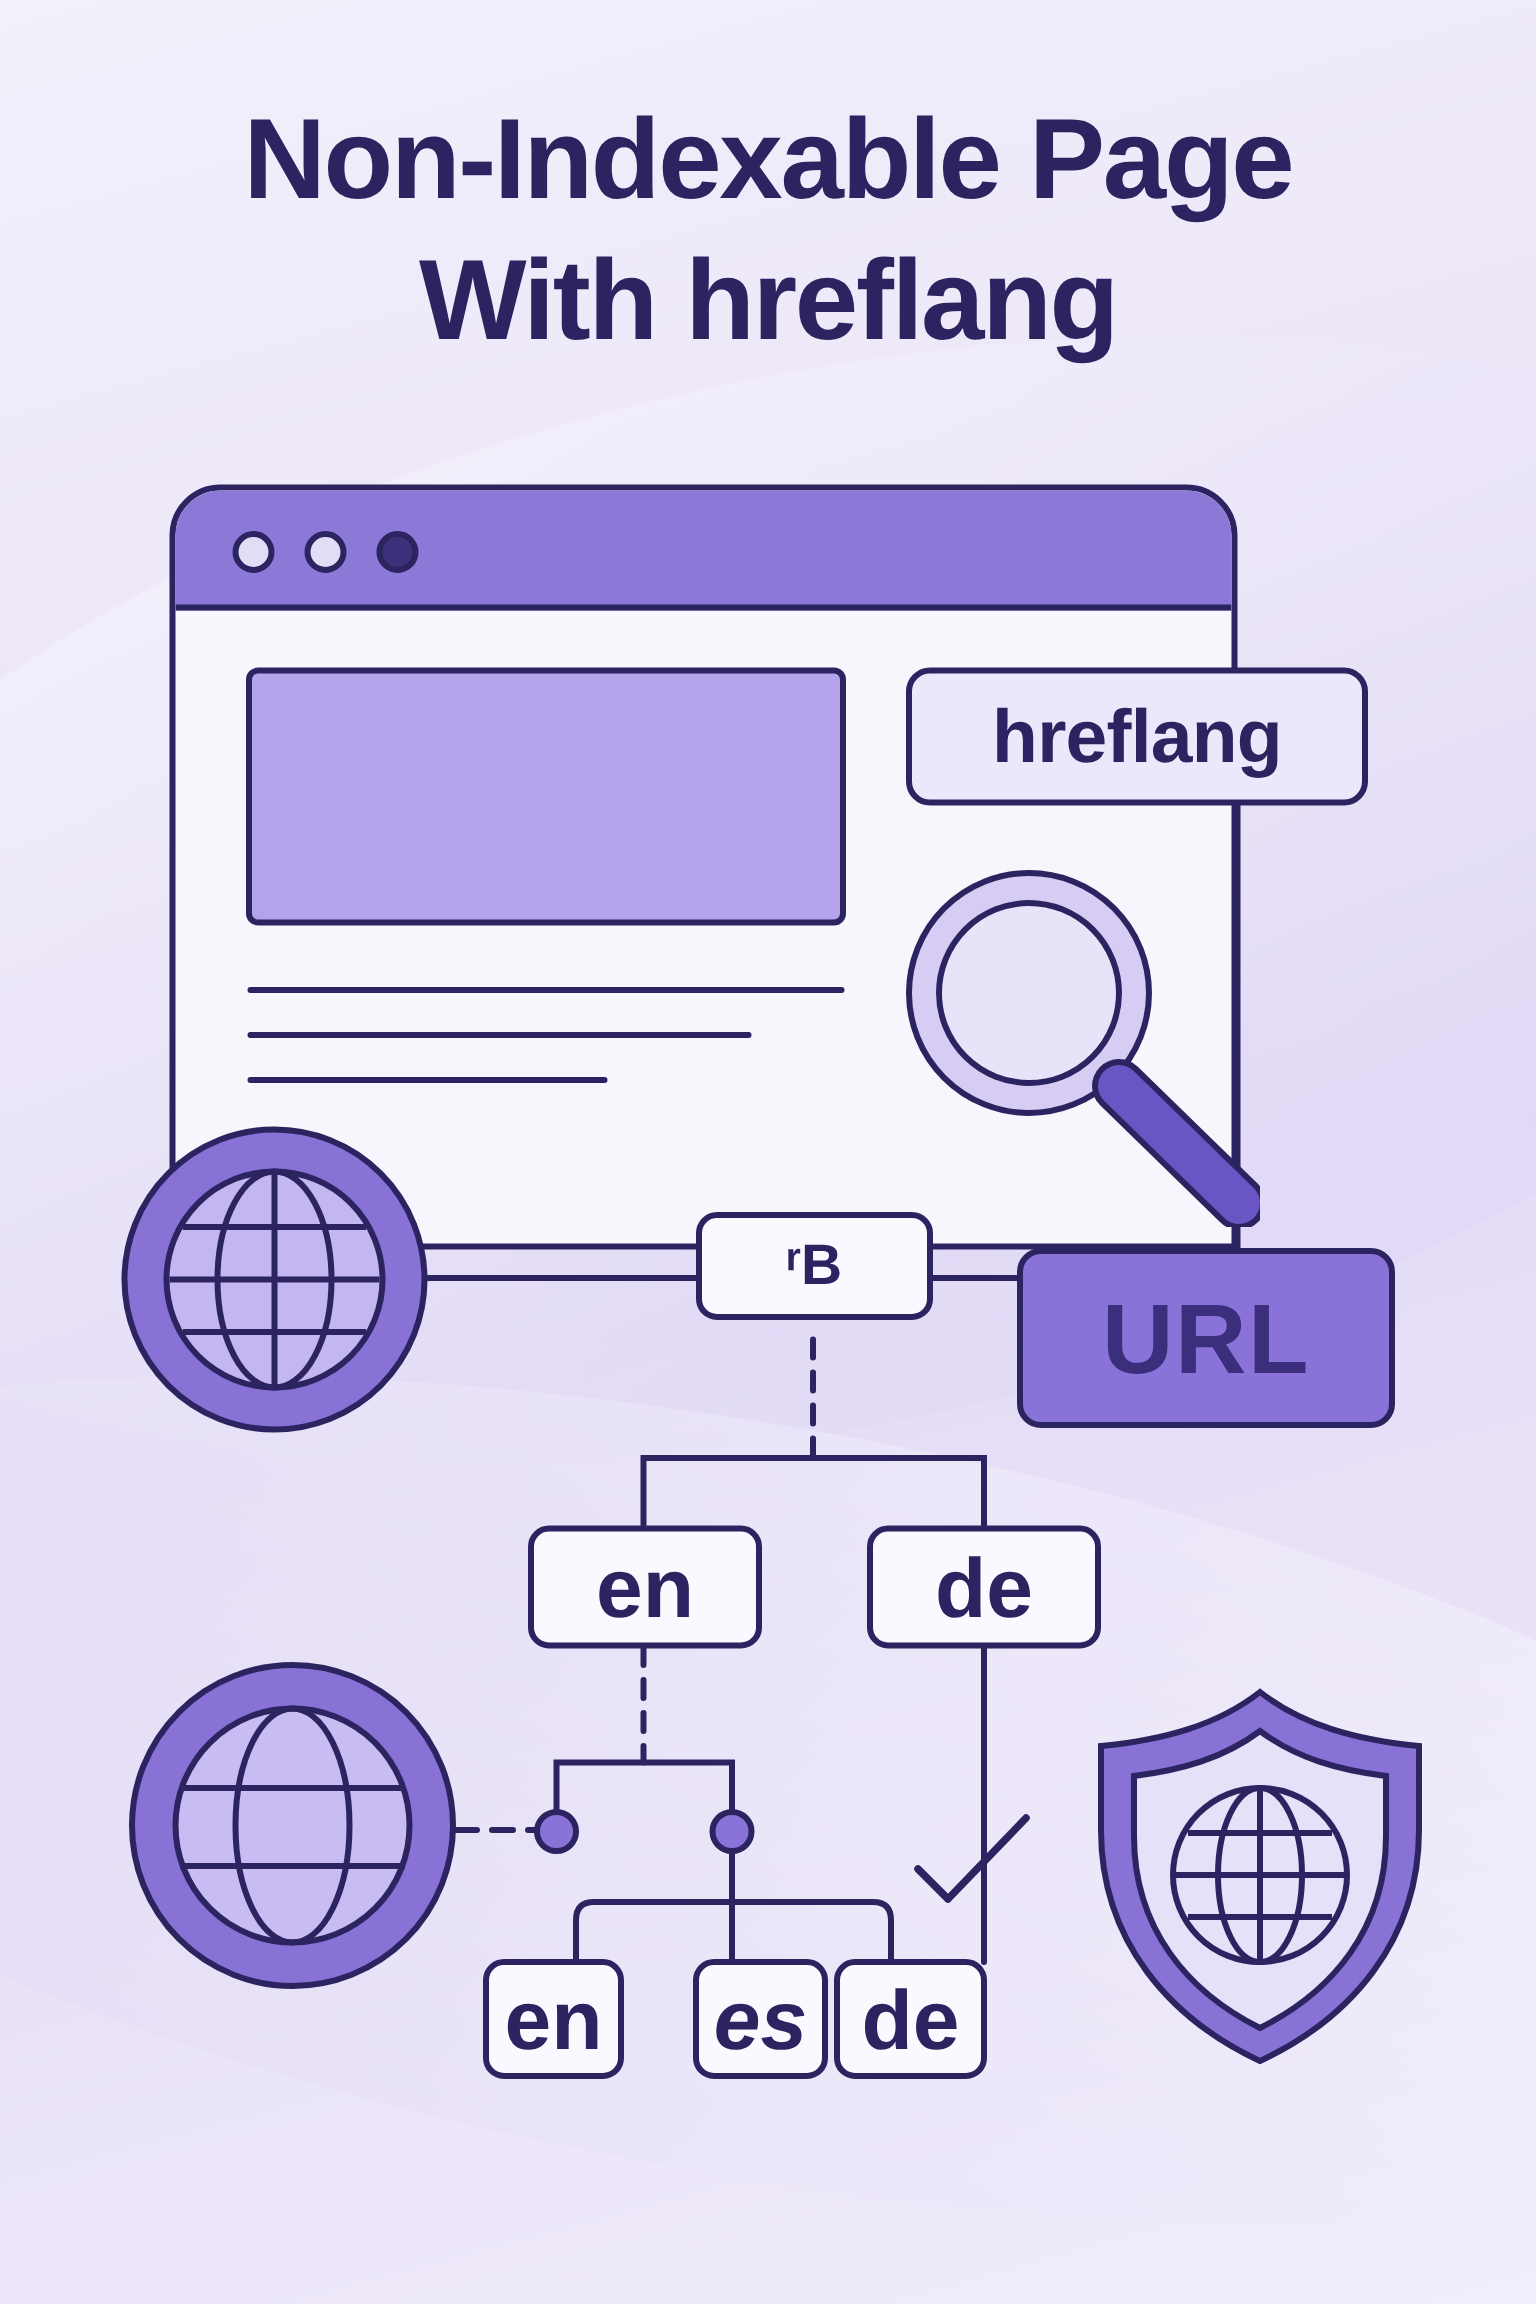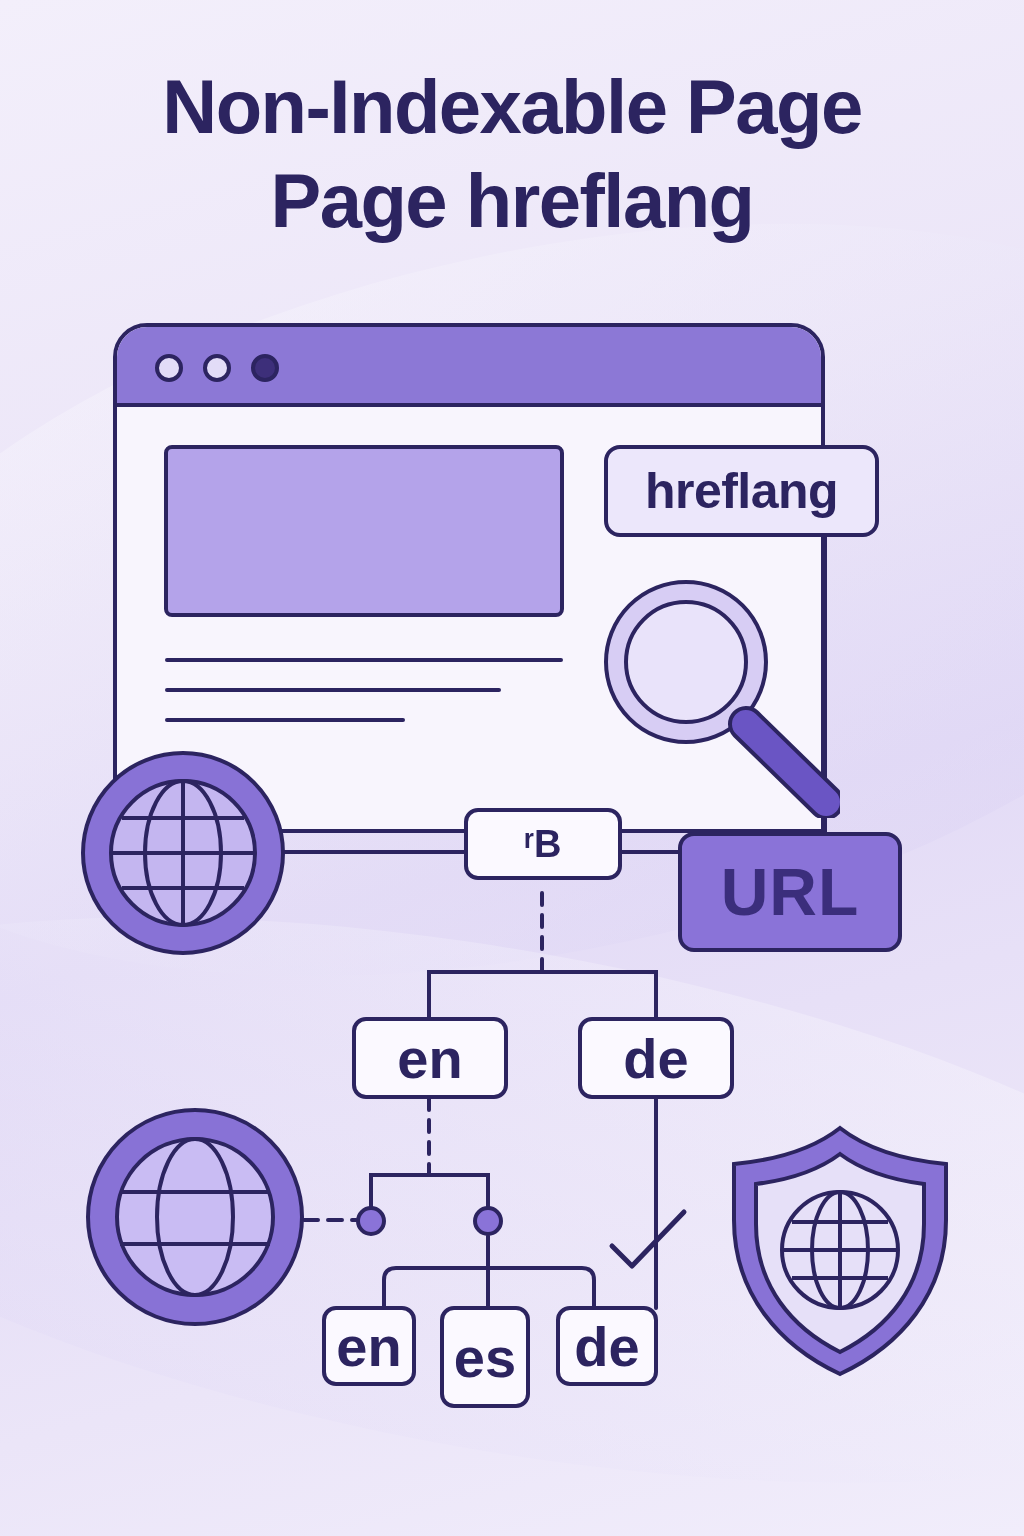--- a/index.html
+++ b/index.html
@@ -42,49 +42,49 @@
   .dot.d1 { left: 38px; background: #e2dcf7; }
   .dot.d2 { left: 86px; background: #e2dcf7; }
   .dot.d3 { left: 134px; background: #3d2f7a; }
   .hero-block {
     position: absolute; left: 47px; top: 118px; width: 400px; height: 172px;
     background: #b4a3ea; border: 4px solid #2c2460; border-radius: 8px; box-sizing: border-box;
   }
   .text-line { position: absolute; left: 48px; height: 4px; background: #2c2460; border-radius: 2px; }
 
   .hreflang-badge {
-    position: absolute; left: 604px; top: 445px; width: 275px; height: 92px;
+    position: absolute; left: 604px; top: 445px; width: 308px; height: 92px;
     background: #ece7fb; border: 4px solid #2c2460; border-radius: 16px; box-sizing: border-box;
     display: flex; align-items: center; justify-content: center;
     color: #2c2460; font-weight: 700; font-size: 50px; letter-spacing: -0.5px;
   }
 
   .node {
     position: absolute; background: #fbf9ff; border: 4px solid #2c2460; border-radius: 14px;
     box-sizing: border-box; display: flex; align-items: center; justify-content: center;
     color: #2c2460; font-weight: 700; font-size: 56px;
   }
   .url-box {
-    position: absolute; left: 678px; top: 832px; width: 224px; height: 120px;
+    position: absolute; left: 678px; top: 832px; width: 252px; height: 120px;
     background: #8a73d8; border: 4px solid #2c2460; border-radius: 16px; box-sizing: border-box;
     display: flex; align-items: center; justify-content: center;
     color: #3b2e7c; font-weight: 700; font-size: 66px; letter-spacing: 1px;
   }
   .svg-layer { position: absolute; left: 0; top: 0; width: 1024px; height: 1536px; pointer-events: none; }
   .icon-wrap { position: absolute; }
 </style>
 </head>
 <body>
 
 <div class="bg-wave"></div>
 <div class="bg-wave2"></div>
 
 <h1 class="title" style="margin:0;">
   <span>Non-Indexable Page</span>
-  <span>Page hreflang</span>
+  <span>With hreflang</span>
 </h1>
 
 <div class="browser">
   <div class="browser-bar">
     <span class="dot d1"></span>
     <span class="dot d2"></span>
     <span class="dot d3"></span>
   </div>
   <div class="hero-block"></div>
   <div class="text-line" style="top:331px;width:398px;"></div>
@@ -172,21 +172,21 @@
       <ellipse cx="111" cy="111" rx="38" ry="78"></ellipse>
       <line x1="36" y1="86" x2="186" y2="86"></line>
       <line x1="36" y1="138" x2="186" y2="138"></line>
     </g>
   </svg>
 </div>
 
 <div class="node" style="left:322px;top:1306px;width:94px;height:80px;">
   <span>en</span>
 </div>
-<div class="node" style="left:440px;top:1306px;width:90px;height:102px;">
+<div class="node" style="left:462px;top:1306px;width:90px;height:80px;font-style:italic;">
   <span>es</span>
 </div>
 <div class="node" style="left:556px;top:1306px;width:102px;height:80px;">
   <span>de</span>
 </div>
 
 <div class="icon-wrap" style="left:606px;top:1204px;">
   <svg width="84" height="70" viewBox="0 0 84 70">
     <polyline points="6,42 26,62 78,8" fill="none" stroke="#2c2460" stroke-width="5" stroke-linecap="round" stroke-linejoin="round"></polyline>
   </svg>

